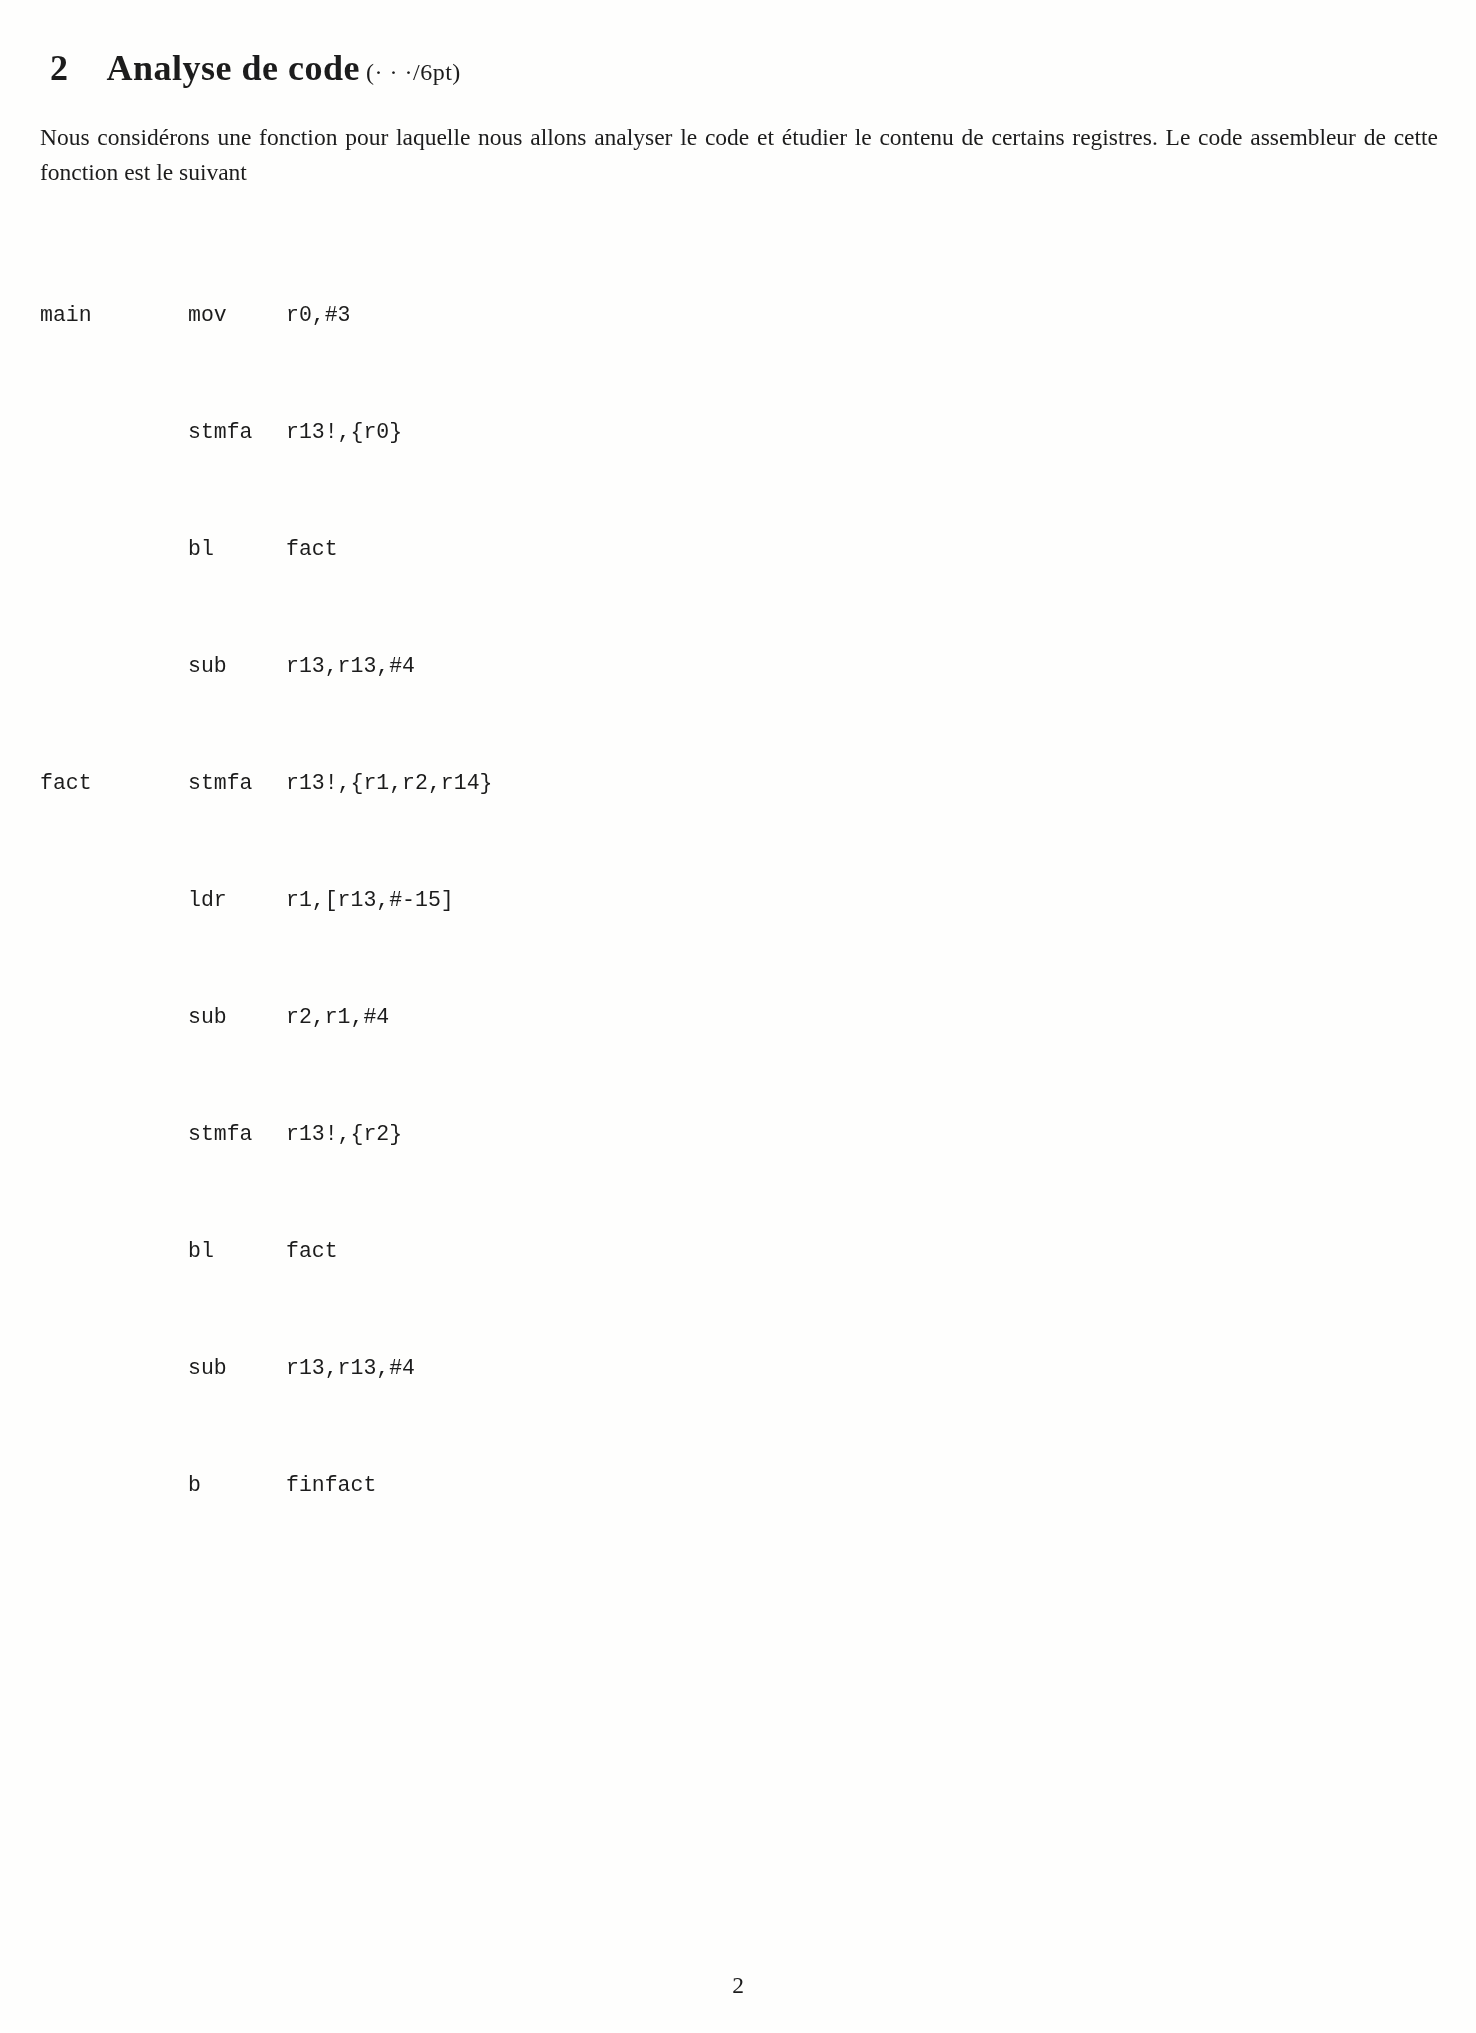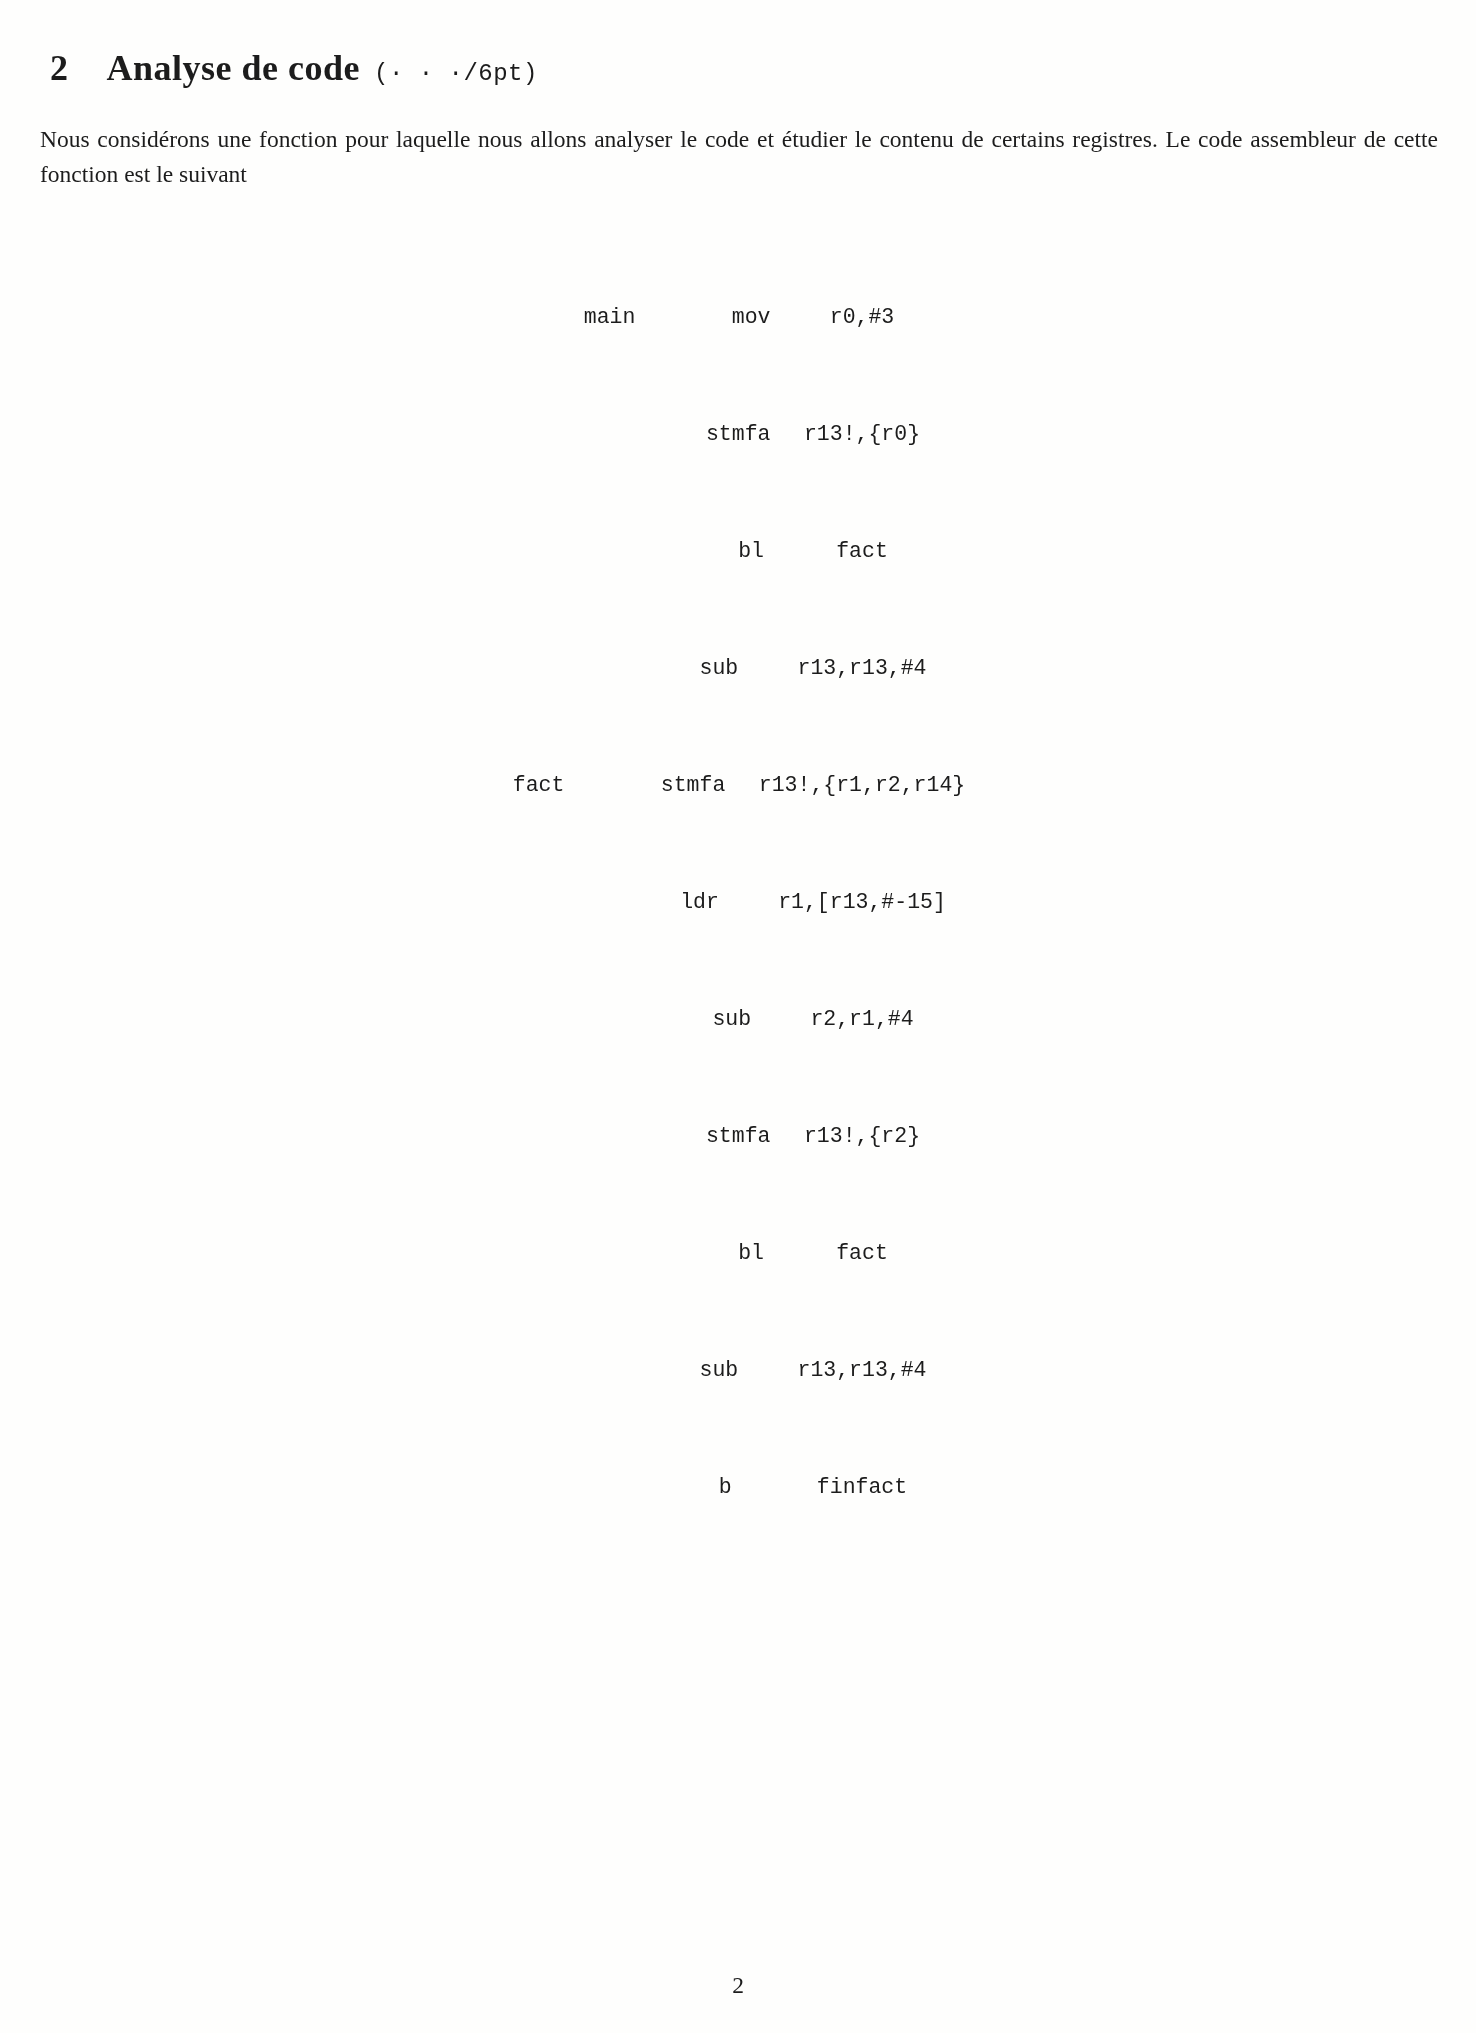--- a/index.html
+++ b/index.html
@@ -20,34 +20,33 @@
     display:flex;align-items:baseline;
     font-weight:bold;
     font-size:36px;line-height:44px;
     margin:0 0 26px 0;
     letter-spacing:.5px;
   }
   .section-number{margin:0 38px 0 10px;}
   .section-points{
     font-weight:normal;
     font-size:24px;
-    margin-left:14px;
+    margin-left:6px;
     letter-spacing:.5px;
-    font-family:Liberation Mono, monospace;
   }
   p{margin:0;text-align:justify;}
   .intro{margin-bottom:16px;}
   .code-block{
     font-family:"Liberation Mono", monospace;
     font-size:21.5px;
     line-height:39px;
     margin-top:28px;
     white-space:pre;
   }
-  .code-row{display:flex;justify-content:center;}
+  .code-row{display:flex;}
   .code-label{display:inline-block;width:148px;flex:none;}
   .code-mnemonic{display:inline-block;width:98px;flex:none;}
   .code-operands{display:inline-block;}
   .footer-pagenum{
     position:absolute;
     left:0;top:1968px;width:100%;
     text-align:center;
     font-size:23.5px;
   }
 </style>

